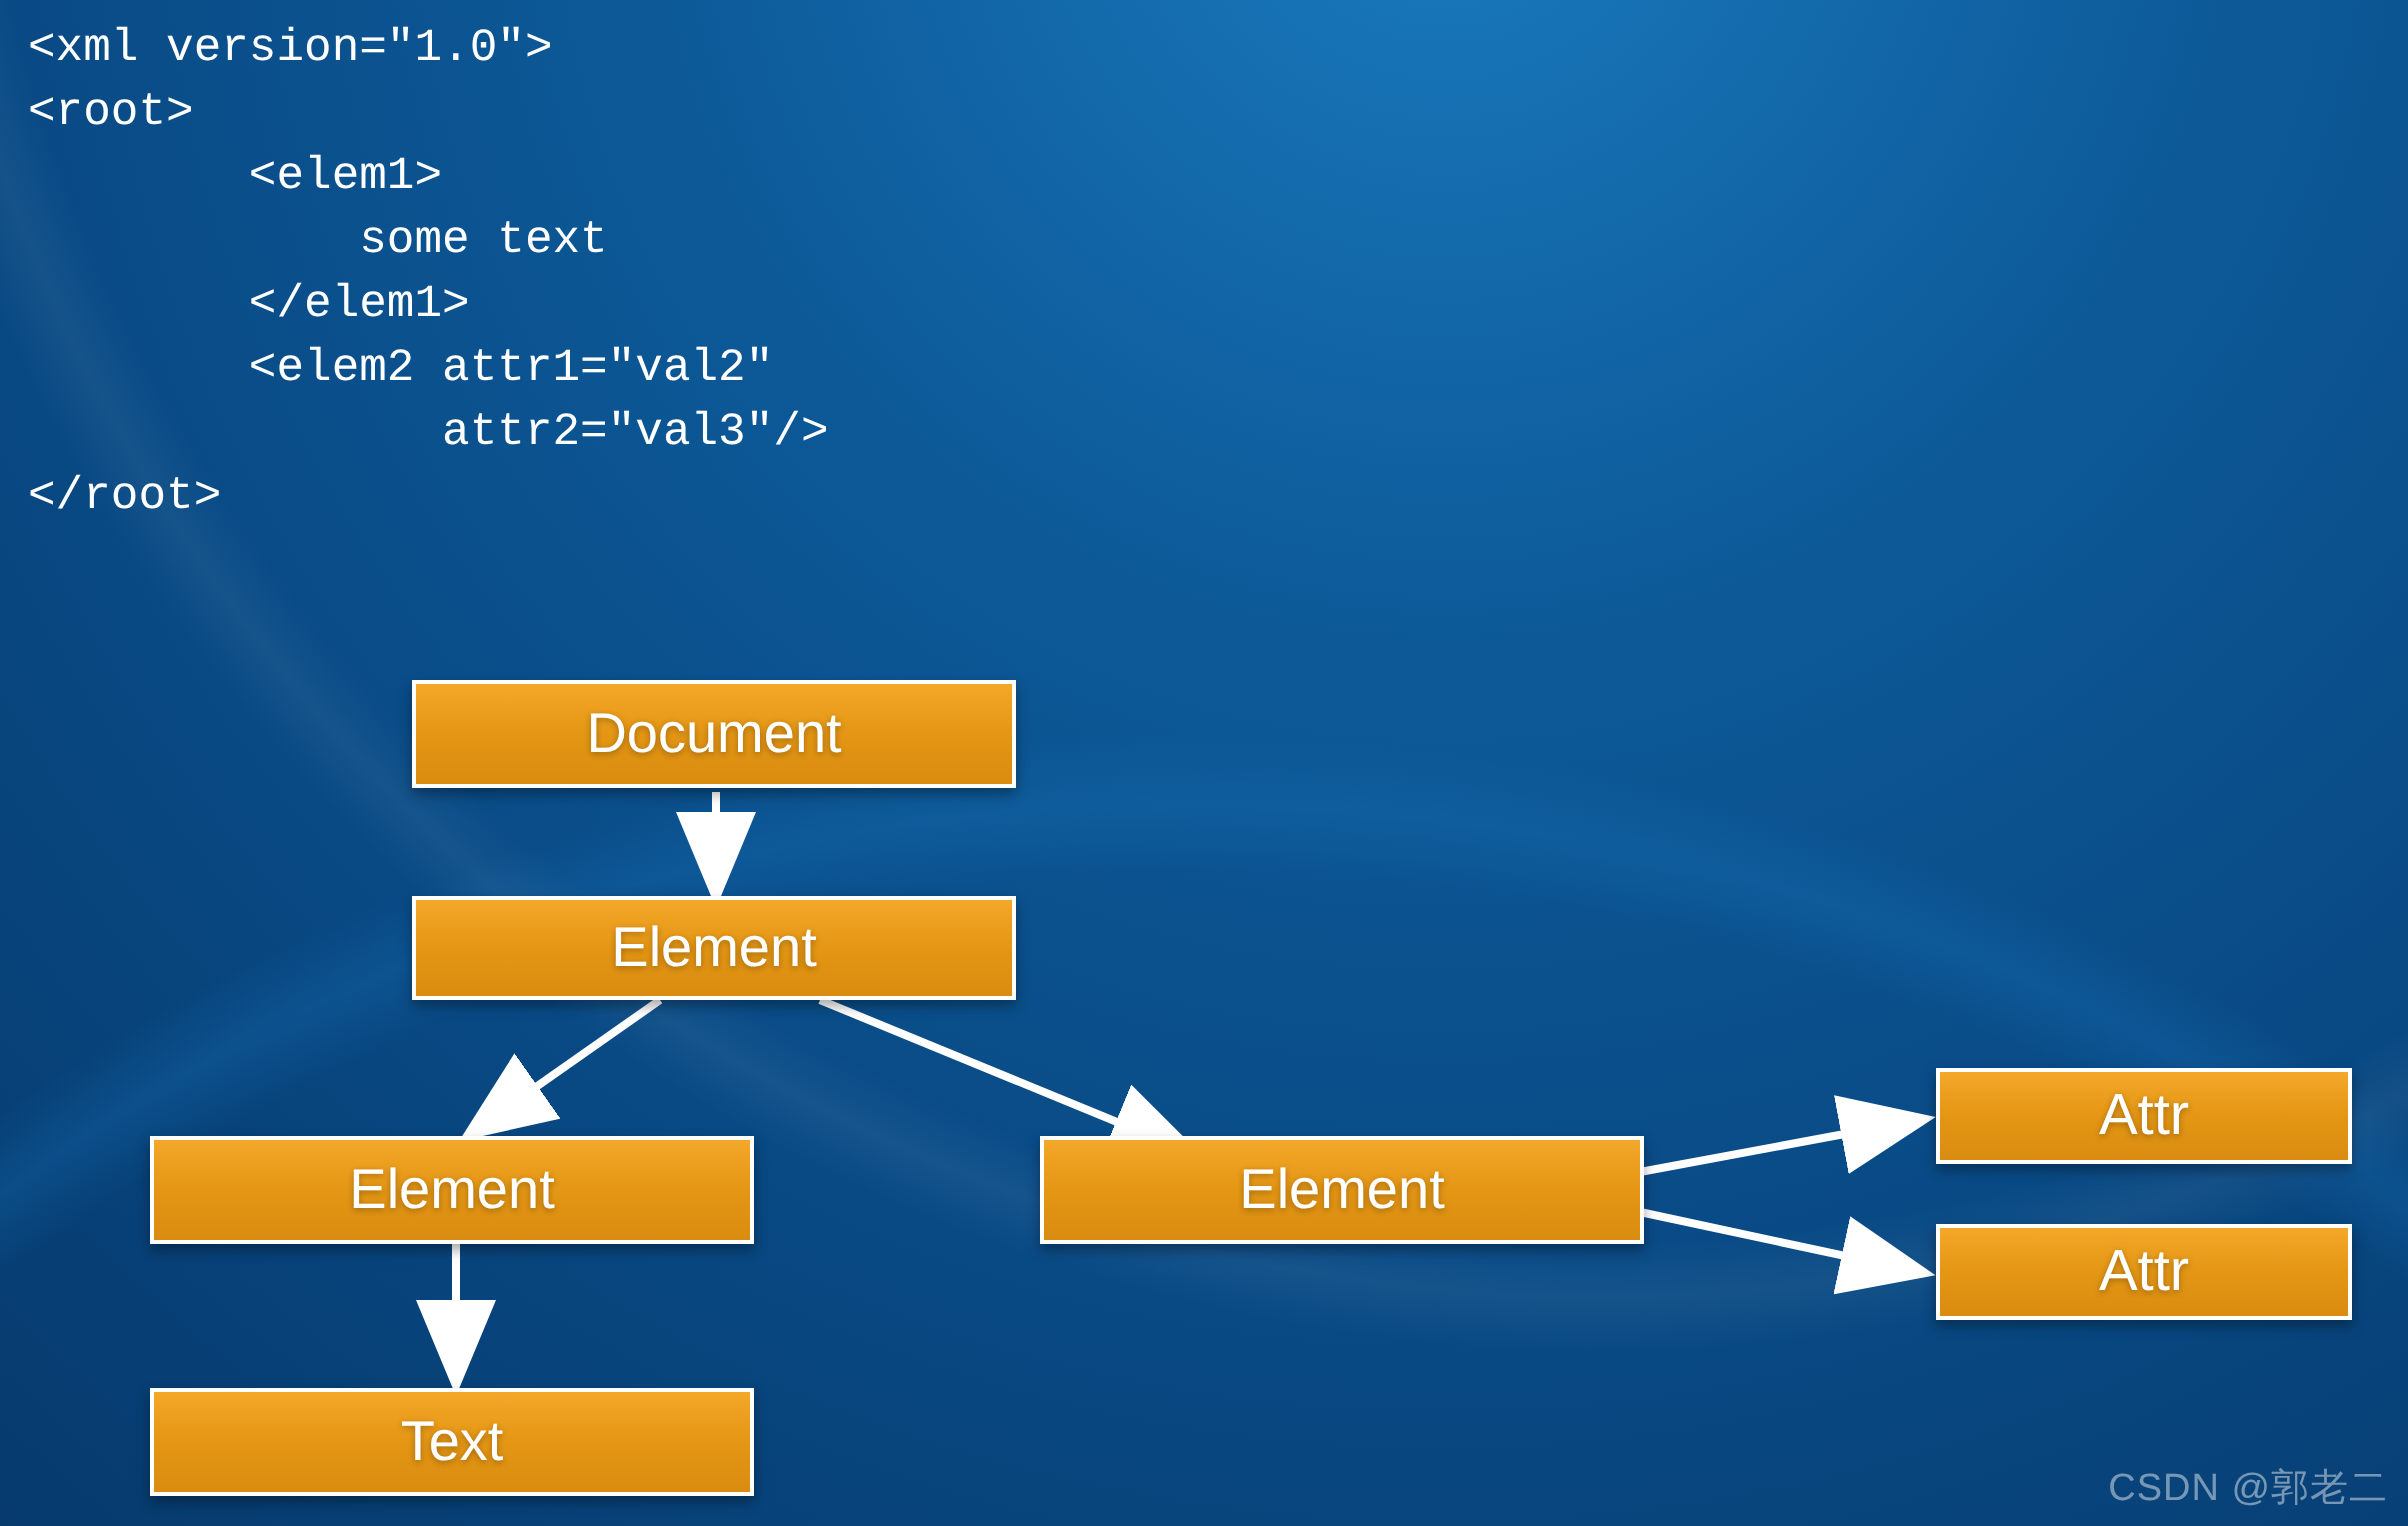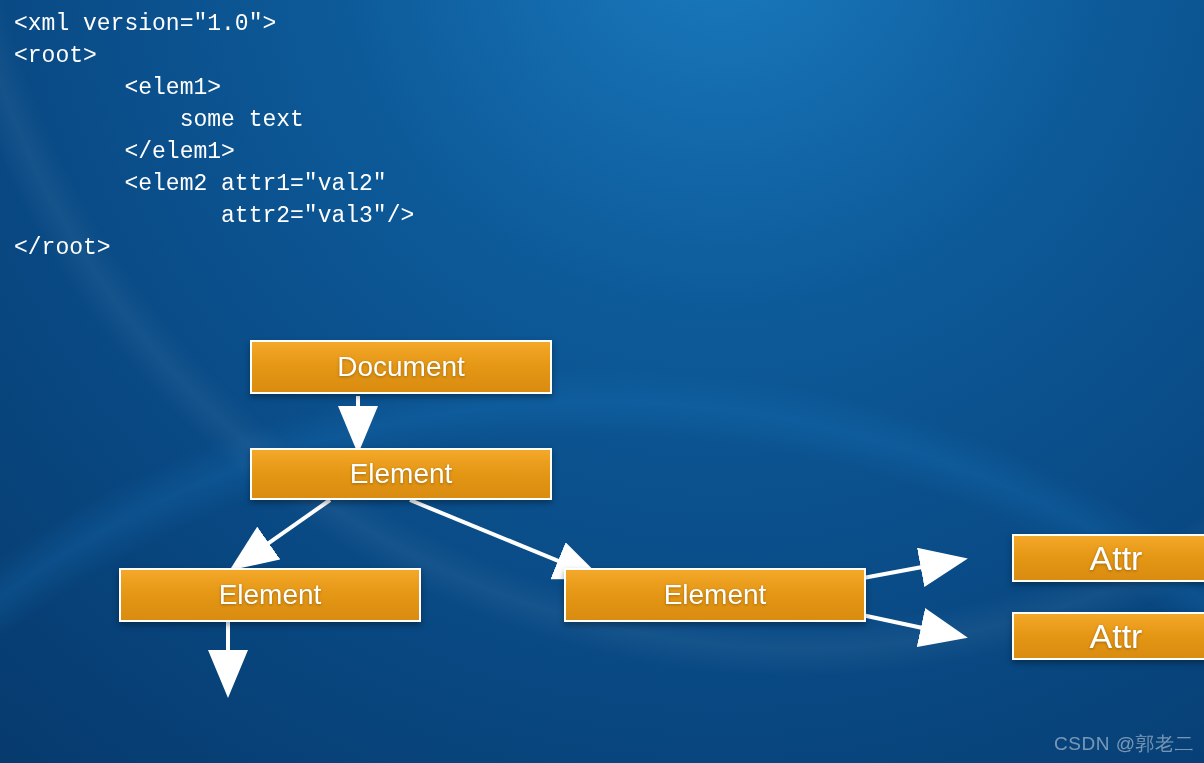--- a/index.html
+++ b/index.html
@@ -51,24 +51,23 @@
     box-sizing: border-box;
     background: linear-gradient(to bottom, #f4a829 0%, #e49614 50%, #d98c10 100%);
     border: 2px solid #ffffff;
     color: #ffffff;
     font-size: 28px;
     display: flex;
     align-items: center;
     justify-content: center;
     box-shadow: 0 3px 6px rgba(0,0,0,0.35);
     text-shadow: 0 1px 3px rgba(0,0,0,0.3);
-    margin-left: 44px;
   }
   .node.small {
-    font-size: 34px;
+    font-size: 29px;
   }
   svg.arrows {
     position: absolute;
     left: 0;
     top: 0;
     width: 1204px;
     height: 763px;
     pointer-events: none;
   }
   .watermark {
@@ -117,19 +116,20 @@
   </svg>
 
   <div class="node" style="left:206px; top:340px; width:302px; height:54px;">Document</div>
 
   <div class="node" style="left:206px; top:448px; width:302px; height:52px;">Element</div>
 
   <div class="node" style="left:75px; top:568px; width:302px; height:54px;">Element</div>
 
   <div class="node" style="left:520px; top:568px; width:302px; height:54px;">Element</div>
 
+  <div class="node" style="left:75px; top:694px; width:302px; height:54px;">Text</div>
 
   <div class="node small" style="left:968px; top:534px; width:208px; height:48px;">Attr</div>
 
   <div class="node small" style="left:968px; top:612px; width:208px; height:48px;">Attr</div>
 
   <div class="watermark">CSDN @郭老二</div>
 </div>
 
 </body></html>

